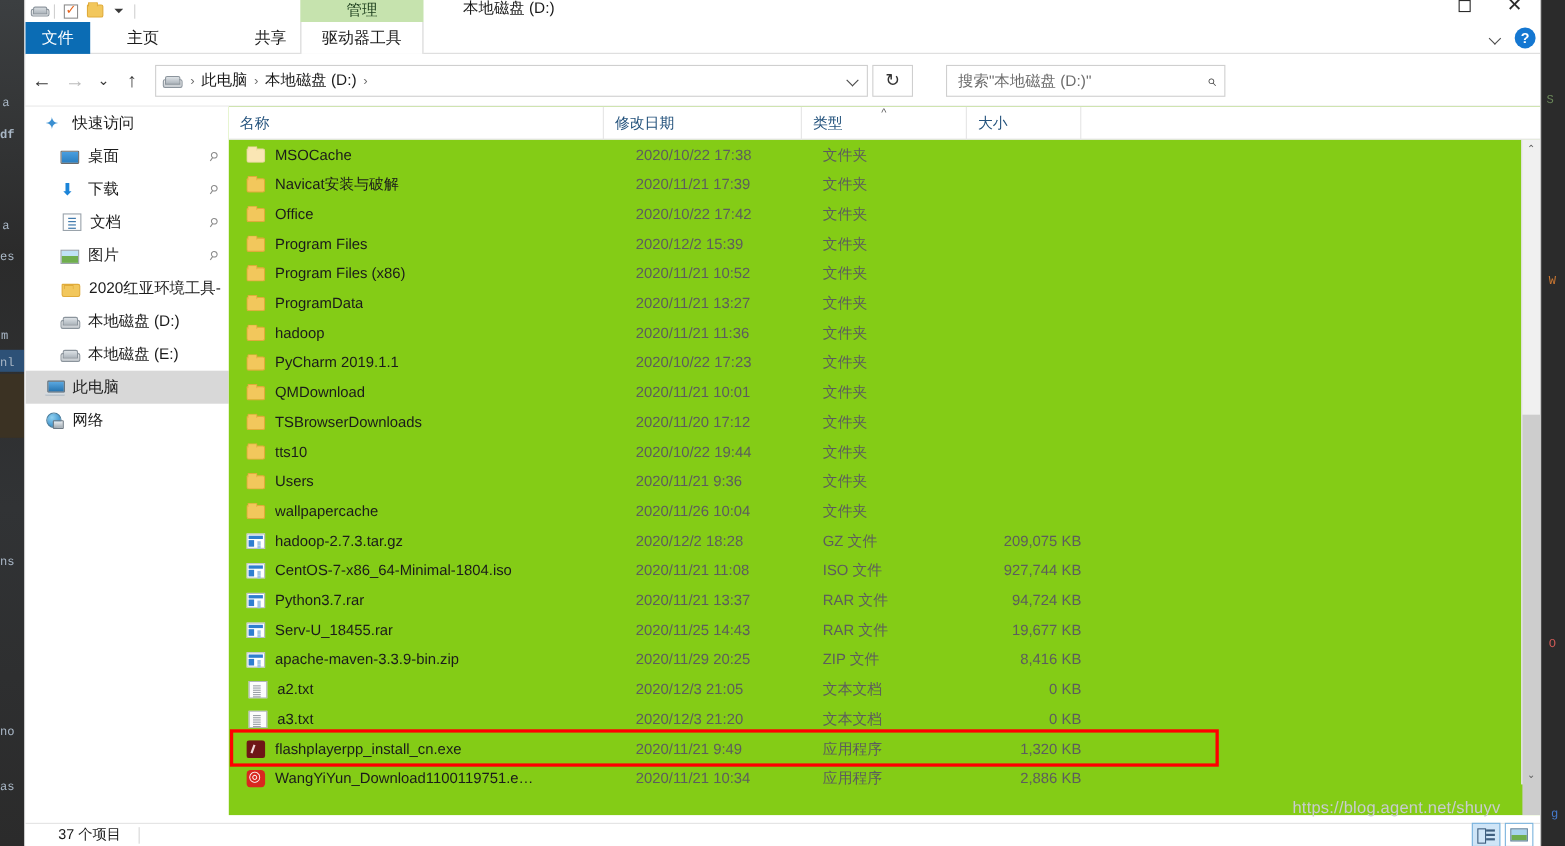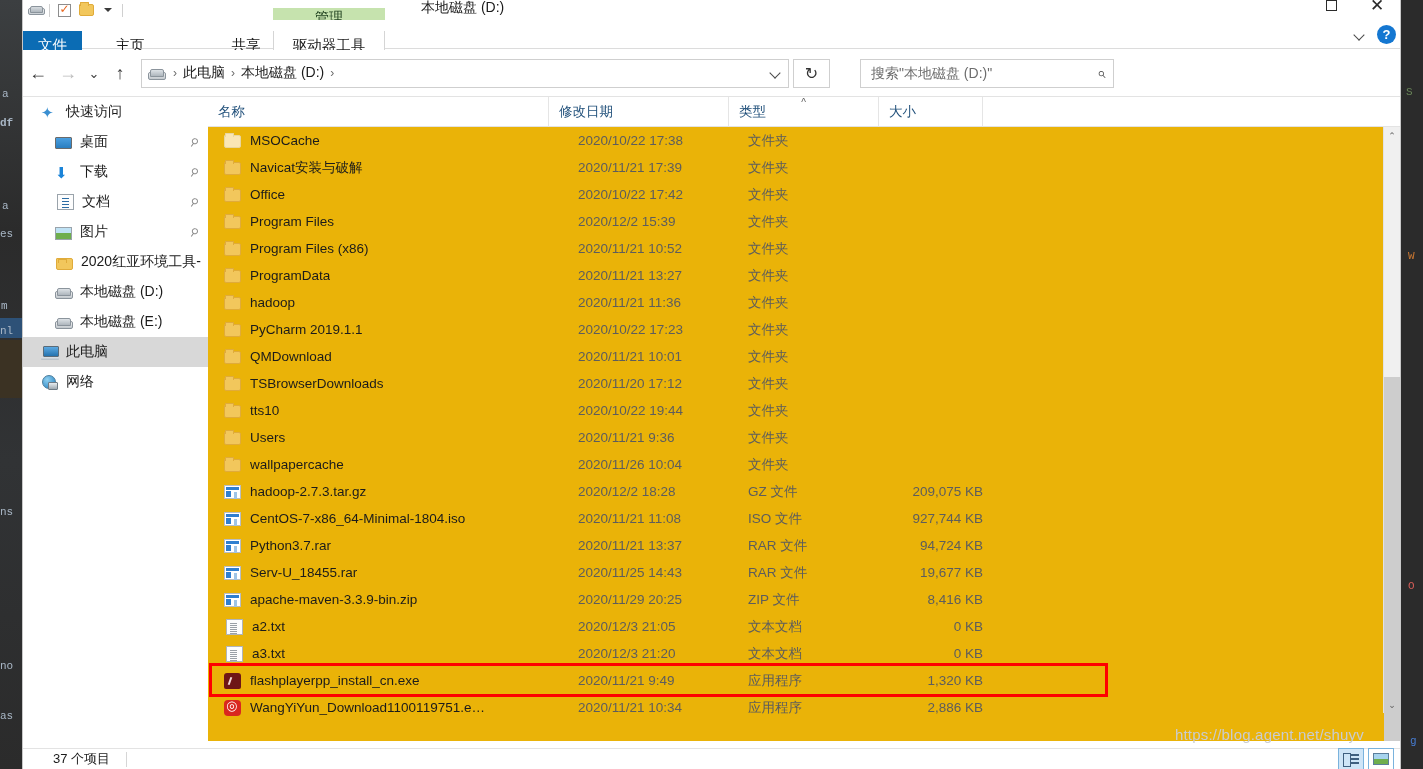--- a/index.html
+++ b/index.html
@@ -92,34 +92,34 @@
   }
   .wincontrols {
     position: absolute; right: 0px; top: -8px; display: flex; align-items: center;
   }
   .winbtn { width: 46px; height: 26px; display:flex; align-items:center; justify-content:center; }
   .winbtn .box { width: 11px; height: 11px; border: 1px solid #2b2b2b; }
   .winbtn .xg { font-size: 17px; color: #2b2b2b; line-height: 1; font-family:"DejaVu Sans",sans-serif; }
 
   
   .ctx-tab {
-    position: absolute; left: 250px; top: 8px; width: 112px; height: 20px;
+    position: absolute; left: 250px; top: 0px; width: 112px; height: 20px;
     background: #c6e3ae; display:flex; align-items:center; justify-content:center;
     font-size: 14px; color: #1c3d1c;
   }
 
   
   .ribbon {
     position: absolute; left: 0; top: 20px; width: 100%; height: 29px;
     background: #ffffff; border-bottom: 1px solid #dcdcdc;
   }
   .tab {
     position: absolute; top: 0; height: 29px;
     display: flex; align-items: center; justify-content: center;
-    font-size: 14.5px; color: #1b1b1b; cursor: default; margin-top: 11px;
+    font-size: 14.5px; color: #1b1b1b; cursor: default;
   }
   .tab.file {
     background: #0b6cb4; color: #ffffff; left: 0px; width: 59px;
   }
   .tab.t1 { left: 82px;  width: 50px; }
   .tab.t2 { left: 198px; width: 50px; }
   .tab.t3 { left: 298px; width: 50px; }
   .tab.ctx {
     left: 250px; width: 112px;
     border-left: 1px solid #d5d5d5; border-right: 1px solid #d5d5d5;
@@ -269,21 +269,21 @@
     border: 1px solid #4a7c9b;
   }
   .ico-net::after {
     content:""; position:absolute; right:0; bottom:0; width:8px; height:6px;
     background: linear-gradient(180deg,#e8edf1,#9fa9b1); border:1px solid #6e7a84; border-radius:1px;
   }
 
   
   .listpane {
     position: absolute; left: 185px; top: 0; right: 0; bottom: 28px;
-    background: #eab308; overflow: hidden;
+    background: #84cc16; overflow: hidden;
   }
   .colhead {
     position: absolute; left: 0; top: 0; right: 0; height: 30px;
     background: #ffffff; border-bottom: 1px solid #e3e3e3;
   }
   .col {
     position: absolute; top: 0; height: 30px;
     display: flex; align-items: center;
     font-size: 13.5px; color: #23527c;
     border-right: 1px solid #e5e5e5; padding-left: 10px;

